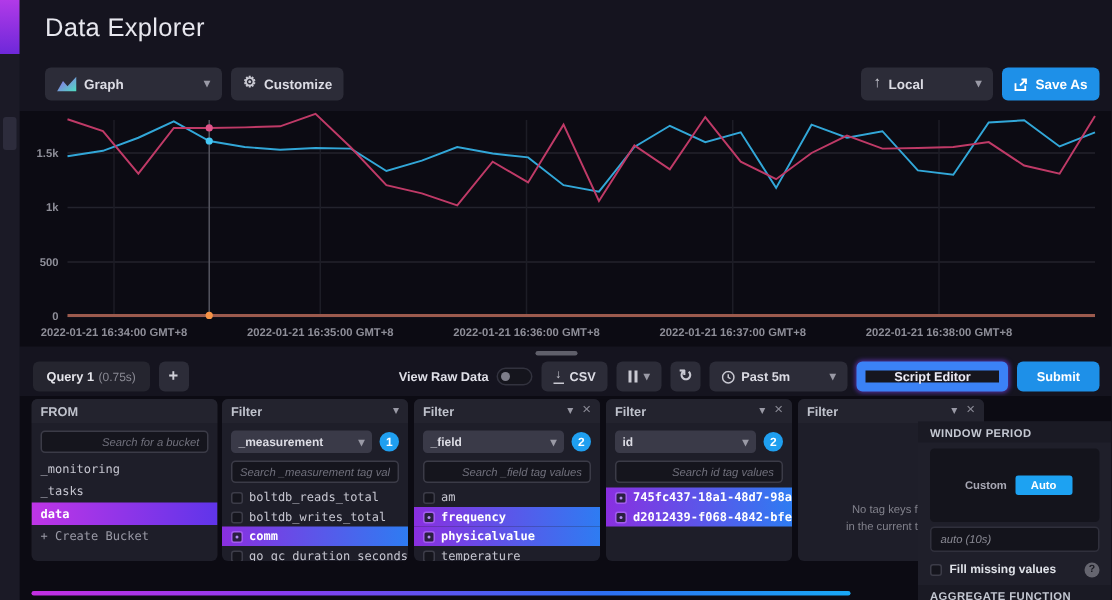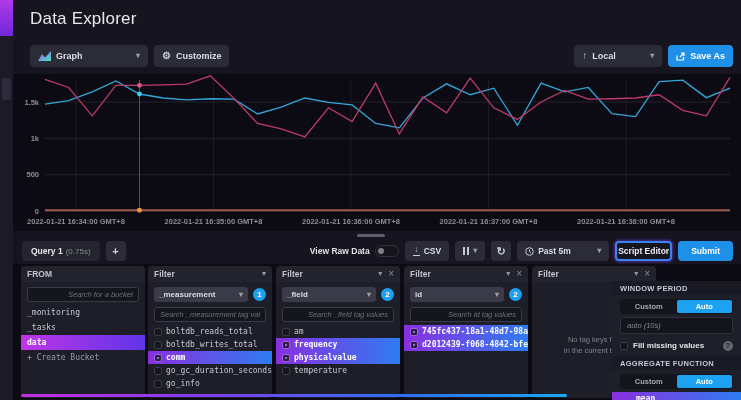--- a/index.html
+++ b/index.html
@@ -45,28 +45,28 @@
   .raw-label{font-size:8.5px;font-weight:bold;color:#e0e0e8;}
   .toggle{width:24px;height:12px;background:#15151d;border:1px solid #32323e;border-radius:7px;
           position:relative;box-sizing:border-box;margin-left:5px;}
   .toggle .knob{position:absolute;left:2px;top:2px;width:6px;height:6px;border-radius:50%;background:#7e7e8a;}
   .dl-icon{display:flex;flex-direction:column;align-items:center;line-height:1;}
   .dl-icon .ar{font-size:8px;color:#c9c9d2;}
   .dl-icon .bar{width:7px;height:1.5px;background:#c9c9d2;margin-top:.5px;}
   .pause-bars{display:flex;gap:2px;}
   .pause-bars i{display:block;width:2px;height:8px;background:#c9c9d2;}
   .refresh{font-size:11px;color:#c9c9d2;line-height:1;}
-  .script-btn{height:20px;background:#16161e;border:2px solid #3b82f6;border-radius:4px;
-      box-shadow:0 0 3px 1px rgba(130,70,245,.55);display:flex;align-items:center;padding:0 1px;
+  .script-btn{height:20px;background:#16161e;border:6px solid #3b82f6;border-radius:4px;
+      box-shadow:0 0 3px 1px rgba(130,70,245,.55);display:flex;align-items:center;padding:0 19px;
       font-size:8.5px;font-weight:bold;color:#eceaf4;box-sizing:border-box;}
   .submit-btn{height:20px;background:#1e90e8;border-radius:4px;display:flex;align-items:center;
       padding:0 13px;font-size:8.5px;font-weight:bold;color:#fff;}
   
   .builder{position:absolute;left:13px;right:0;top:264px;bottom:0;background:#0c0b13;}
-  .card{position:absolute;top:2px;width:124px;height:132px;background:#1e1e29;border-radius:4px;
+  .card{position:absolute;top:2px;width:124px;height:108px;background:#1e1e29;border-radius:4px;
         overflow:hidden;z-index:1;}
   .card-header{height:16px;padding:0 6px;background:#23232e;display:flex;align-items:center;
         justify-content:space-between;}
   .card-title{font-size:8.5px;font-weight:bold;color:#bfc2cc;}
   .hicons{display:flex;align-items:center;gap:6px;color:#8a8a96;}
   .xclose{font-size:10px;color:#8a8a96;line-height:1;}
   .search{display:block;width:calc(100% - 12px);margin:5px 6px 3px;height:15px;background:#15151d;
       border:1px solid #3b3b47;border-radius:3px;color:#c6c6d0;font:italic 7.5px "Liberation Sans",sans-serif;
       padding:0 5px;box-sizing:border-box;outline:none;text-align:right;}
   .search::placeholder{color:#70707c;}
@@ -84,21 +84,21 @@
   .bucket-row.sel{background:linear-gradient(90deg,#bf35e6,#5f35ea);}
   .cb{position:relative;width:8px;height:8px;border-radius:2px;background:#15151d;
       border:1px solid #3c3c48;box-sizing:border-box;flex:none;}
   .sel > .cb{background:#2a2040;border-color:#a35cf0;}
   .sel > .cb::after{content:"";position:absolute;inset:2px;background:#b18cf2;border-radius:1px;}
   .empty-msg{margin-top:52px;text-align:center;font-size:7.5px;color:#82828c;line-height:1.5;}
   
   .win-panel{position:absolute;right:0;top:17px;bottom:0;width:129px;background:#1f1f2a;z-index:5;}
   .sec-header{height:14px;background:#1a1a24;display:flex;align-items:center;padding:0 8px;
       font-size:7.5px;font-weight:bold;color:#c4c8d2;letter-spacing:.3px;}
-  .tg{margin:4px 8px 3px;display:flex;background:#14141c;border-radius:3px;padding:1px;}
+  .tg{margin:4px 8px 3px;display:flex;background:#14141c;border-radius:3px;padding:18px;}
   .tg-opt{flex:1;height:13px;display:flex;align-items:center;justify-content:center;
       font-size:7.5px;font-weight:bold;color:#a8a8b4;border-radius:2px;}
   .tg-opt.active{background:#1da2f2;color:#fff;}
   .win-input{margin:2px 8px 4px;height:15px;background:#14141c;border:1px solid #30303c;border-radius:3px;
       display:flex;align-items:center;padding:0 6px;font:italic 7.5px "Liberation Sans",sans-serif;color:#8a8a94;}
   .fill-row{height:15px;display:flex;align-items:center;gap:5px;padding:0 8px;margin-bottom:3px;}
   .fill-row .lbl{font-size:8px;font-weight:bold;color:#dfe2e8;flex:1;}
   .help{width:10px;height:10px;border-radius:50%;background:#65656f;color:#1a1a22;font-size:7px;
       font-weight:bold;display:flex;align-items:center;justify-content:center;}
   .fn-row{height:13px;display:flex;align-items:center;padding:0 24px;

